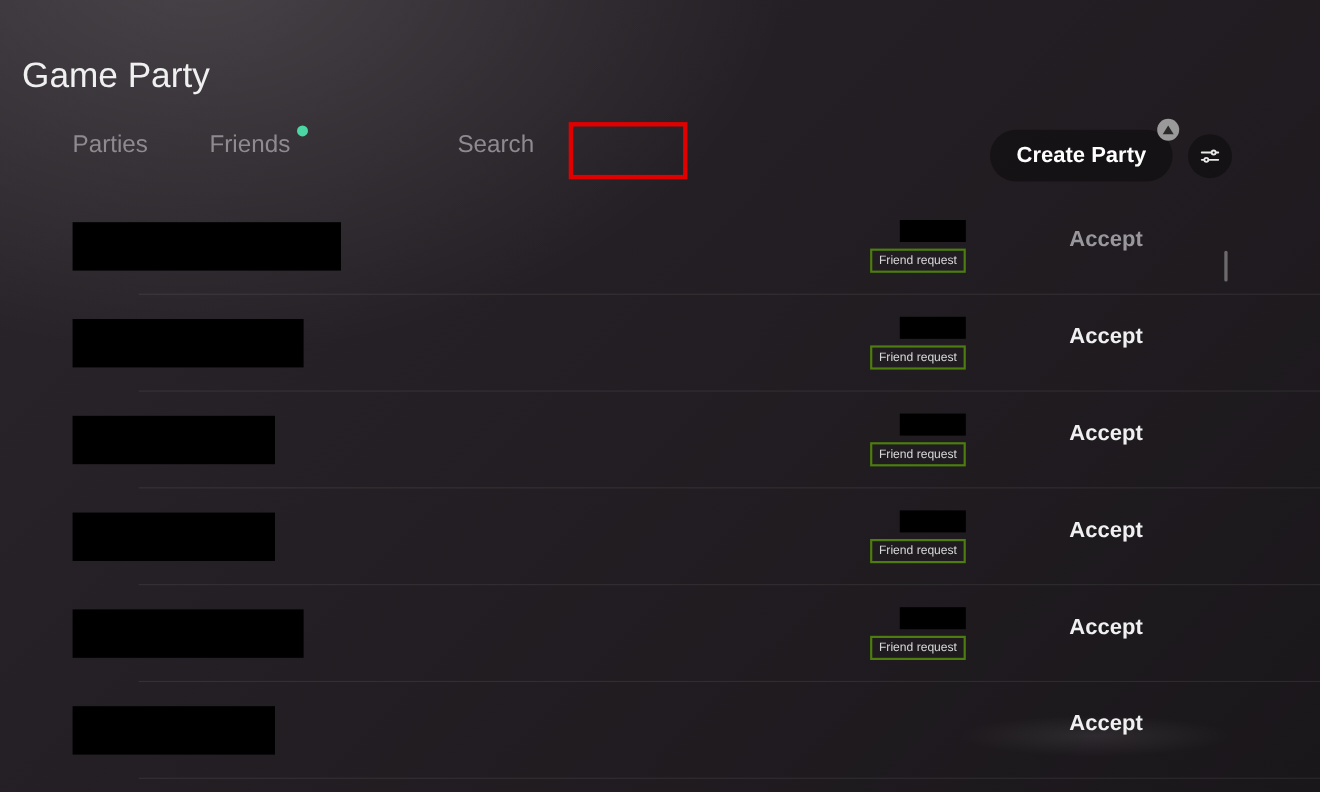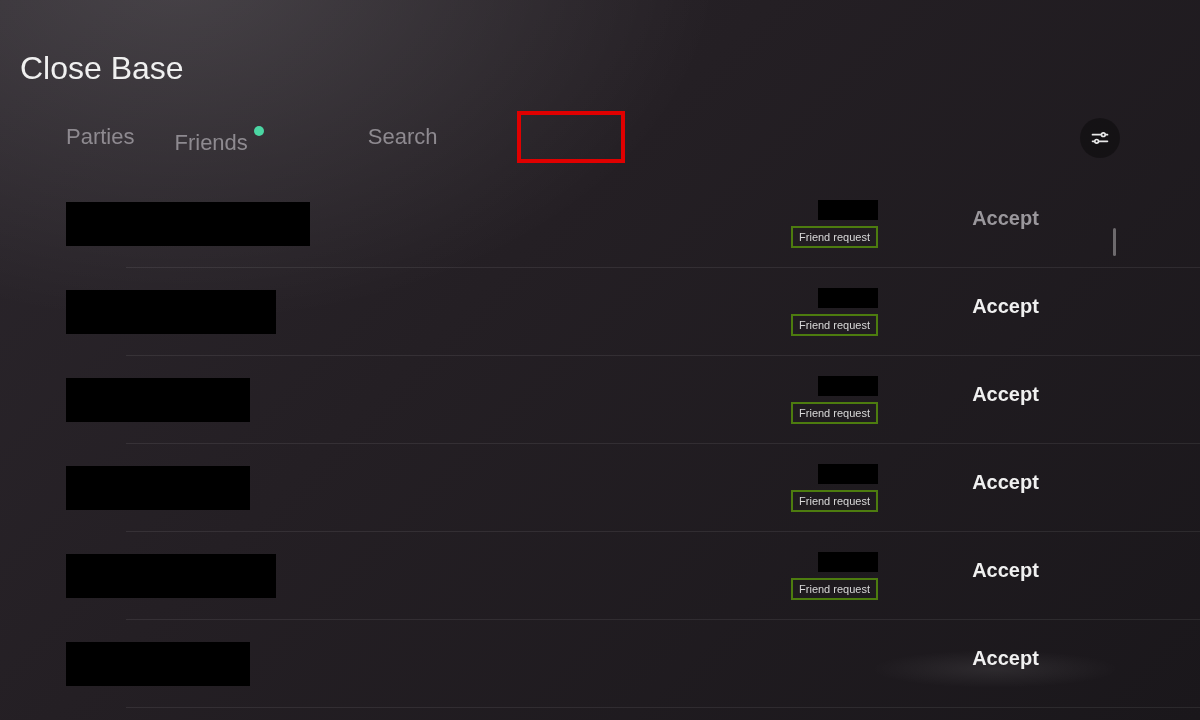--- a/index.html
+++ b/index.html
@@ -18,30 +18,30 @@
     font-size: 32px;
     font-weight: 400;
     color: #f0f0f0;
   }
   .tabs {
     position: absolute;
     left: 66px;
     top: 118px;
     display: flex;
     align-items: center;
-    gap: 40px;
+    gap: 56px;
     font-size: 22px;
   }
   .tab {
     color: #8e8a90;
     cursor: pointer;
     position: relative;
   }
   .tab.active { color: #e8e8e8; }
-  .friends-wrap { position: relative; display: inline-block; margin-top: 12px; }
+  .friends-wrap { position: relative; display: inline-block; }
   .friends-dot {
     position: absolute;
     top: -4px;
     right: -16px;
     width: 10px;
     height: 10px;
     border-radius: 50%;
     background: #4bd6a3;
   }
   .fr-wrap { display: flex; align-items: flex-start; gap: 6px; }
@@ -180,35 +180,39 @@
     bottom: 32px;
     height: 38px;
     background: radial-gradient(ellipse at center, rgba(255,255,255,0.08), rgba(255,255,255,0) 70%);
     border-radius: 50%;
     pointer-events: none;
   }
 </style>
 </head>
 <body>
 
-<div class="page-title">Close Base</div>
+<div class="page-title">Game Party</div>
 
 <div class="tabs">
   <div class="tab">Parties</div>
   <div class="friends-wrap">
     <div class="tab">Friends</div>
     <div class="friends-dot"></div>
   </div>
   <div style="width:40px"></div>
   <div class="tab">Search</div>
 </div>
 
 <div class="search-highlight"></div>
 
 <div class="right-controls">
+  <div class="create-party">
+    <span>Create Party</span>
+    <span class="tri-badge"></span>
+  </div>
   <div class="settings-btn">
     <svg viewBox="0 0 24 24" fill="none" stroke-width="2" stroke-linecap="round">
       <line x1="3" y1="8" x2="21" y2="8"></line>
       <circle cx="16" cy="8" r="2.2" fill="#1a171b"></circle>
       <line x1="3" y1="16" x2="21" y2="16"></line>
       <circle cx="8" cy="16" r="2.2" fill="#1a171b"></circle>
     </svg>
   </div>
 </div>
 

